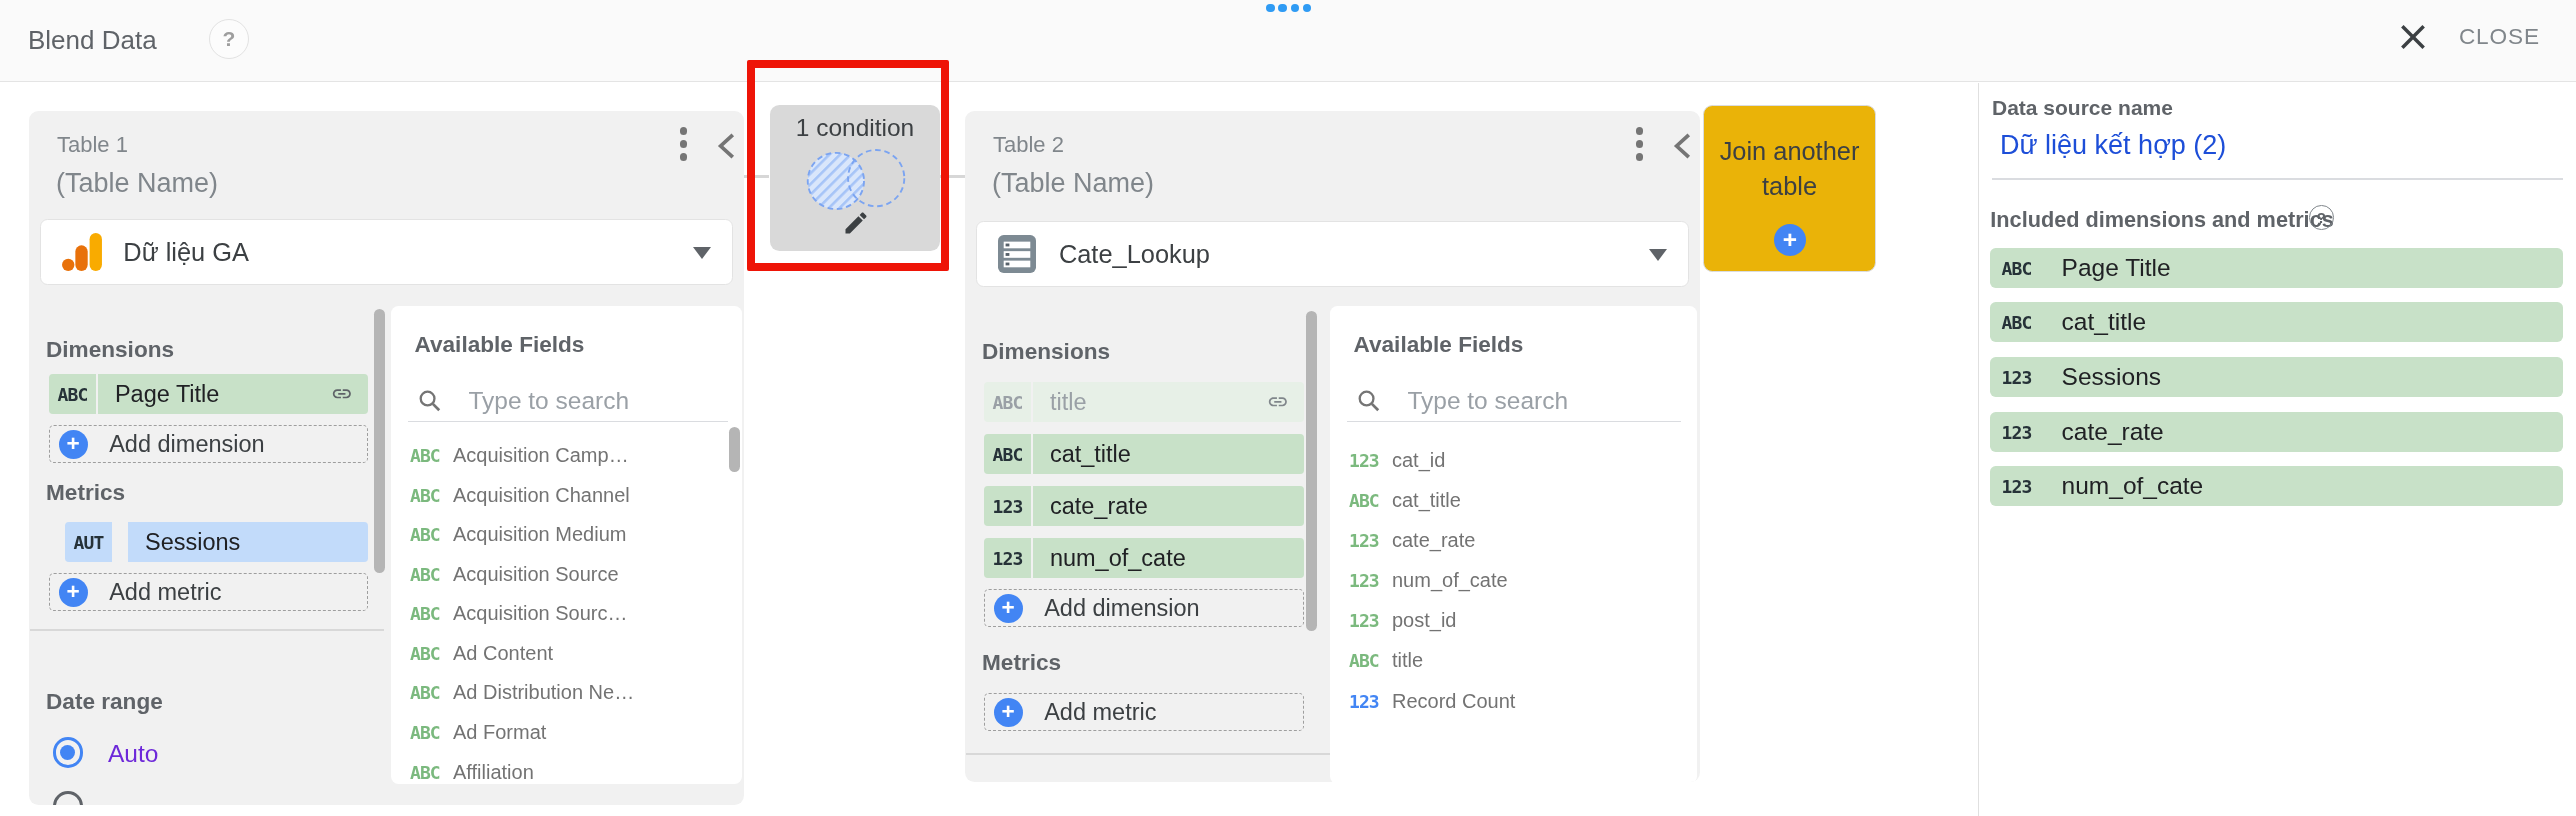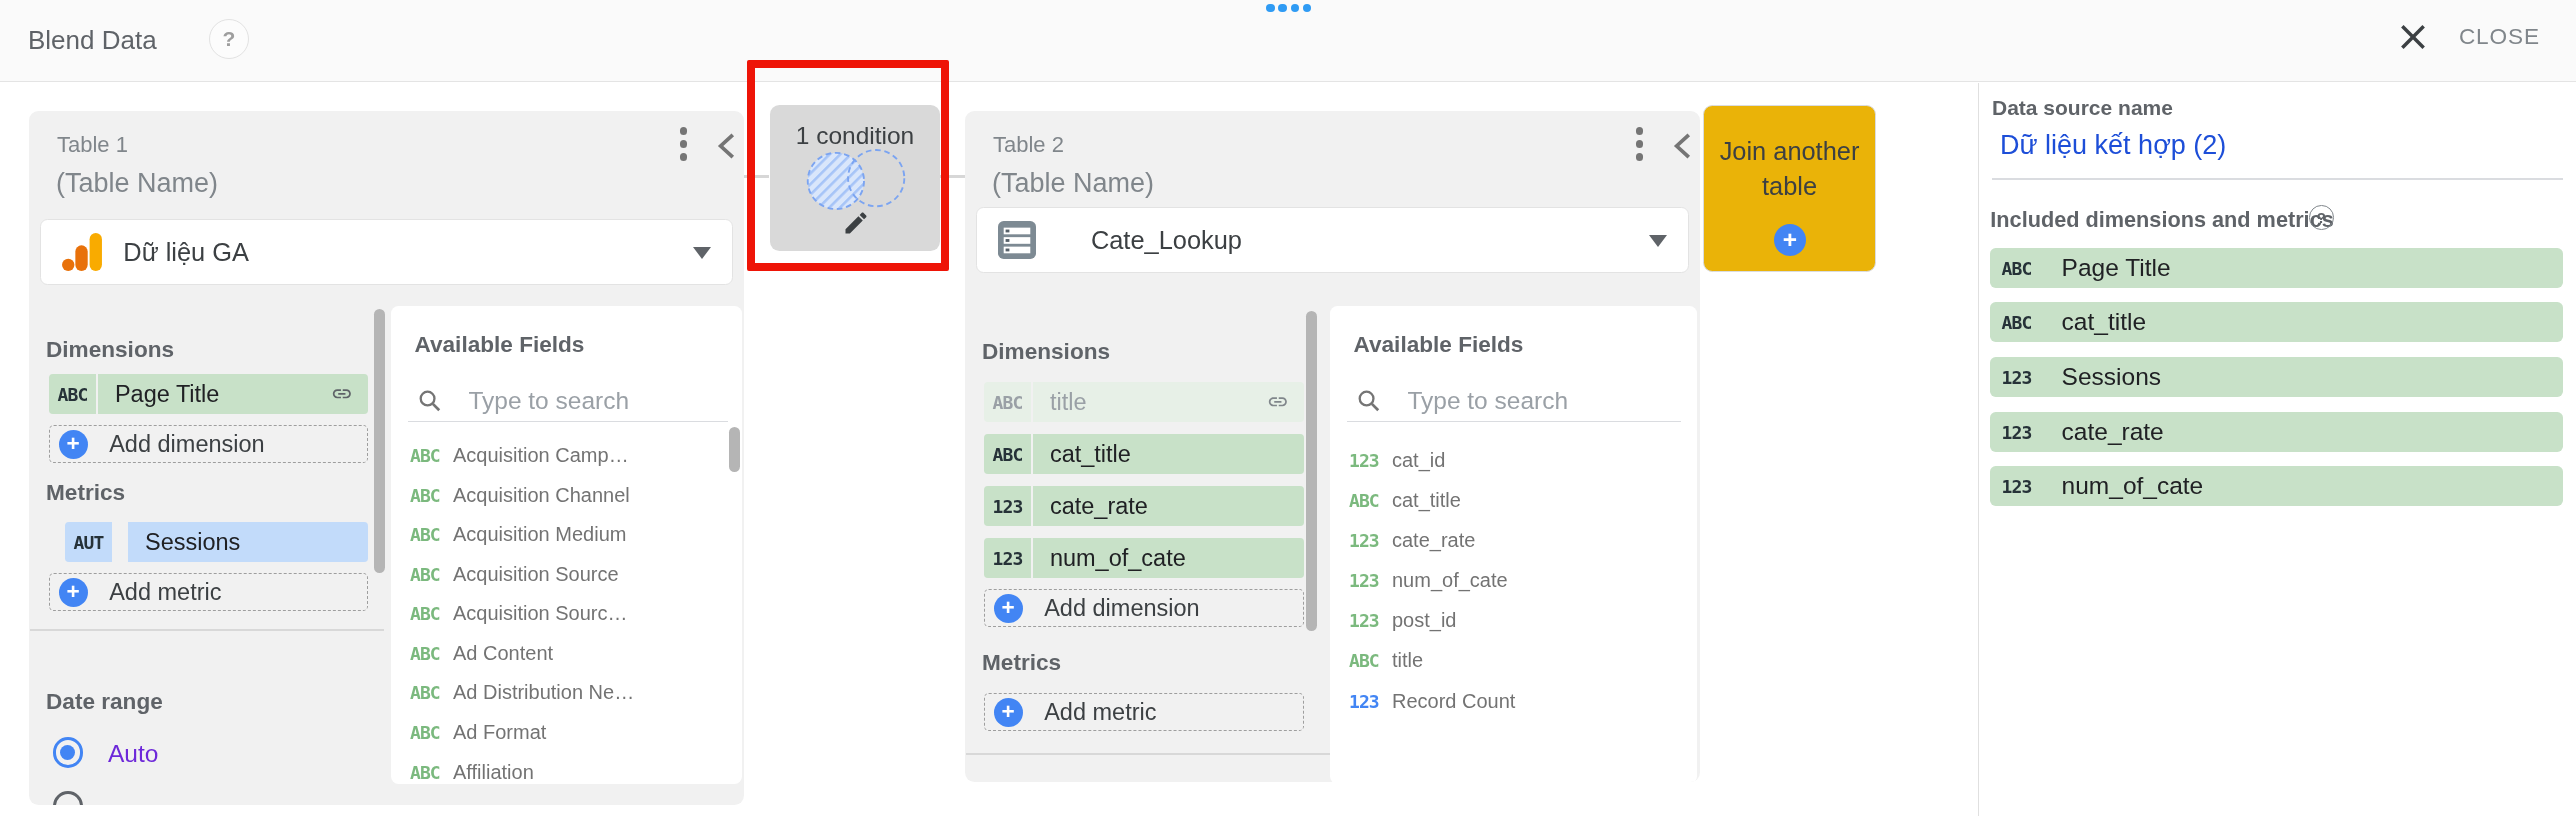--- a/index.html
+++ b/index.html
@@ -49,21 +49,21 @@
   .af-search{position:absolute;left:26px;top:81px;width:85%;display:flex;align-items:center;gap:26px;}
   .af-search .ph{font-size:24.5px;color:#9aa0a6;}
   .af-underline{position:absolute;height:0.9px;background:#dadce0;}
   .lrow{position:absolute;left:0;width:100%;height:40px;display:flex;align-items:center;cursor:grab;}
   .ftype{width:43px;margin-left:19px;text-align:left;font-family:"DejaVu Sans Mono","Liberation Mono",monospace;
          font-weight:700;font-size:18px;letter-spacing:-0.9px;color:#7bb97e;}
   .ftype.bluet{color:#4285f4;}
   .fname{font-size:20px;color:#737373;}
   
   #join-box{position:absolute;left:770px;top:105px;width:170px;height:146px;background:#d9d9d9;border-radius:9.4px;cursor:pointer;}
-  #join-box .jlabel{position:absolute;top:17px;width:100%;text-align:center;font-size:24.5px;color:#3c4043;}
+  #join-box .jlabel{position:absolute;top:9px;width:100%;text-align:center;font-size:24.5px;color:#3c4043;}
   #red-annotation{position:absolute;left:747px;top:60px;width:202px;height:211px;border:8.5px solid #ee1407;border-radius:1.9px;box-sizing:border-box;pointer-events:none;z-index:30;}
   .connector{position:absolute;height:2.8px;background:#d7d7d7;top:175px;}
   
   #join-another{position:absolute;left:1703px;top:105px;width:171px;height:165px;background:#eab308;border:1.9px solid #dadce0;border-radius:9.4px;cursor:pointer;}
   #join-another .jtxt{position:absolute;top:28px;width:100%;text-align:center;font-size:25.4px;line-height:35px;color:#3c4043;}
   #join-another .plus{position:absolute;left:70px;top:118px;width:32px;height:32px;border-radius:50%;background:#4285f4;color:#fff;
                       display:flex;align-items:center;justify-content:center;font-size:24.5px;font-weight:700;}
   
   .radio-on{position:absolute;width:24.5px;height:24.5px;border:3.8px solid #4285f4;border-radius:50%;display:flex;align-items:center;justify-content:center;}
   .radio-on i{width:15px;height:15px;border-radius:50%;background:#4285f4;}
@@ -242,21 +242,21 @@
     <div class="card-sub" style="left:27px;top:57px;">(Table Name)</div>
     <div class="dots-menu" style="left:670px;top:16px;">
         <i></i>
         <i></i>
         <i></i>
       </div>
     <svg class="collapse" style="left:705px;top:21px;" width="24.5" height="28" viewBox="0 0 26 30">
       <path d="M20 3 L7 15 L20 27" stroke="#757575" stroke-width="4" fill="none"></path>
       </svg>
 
-    <div class="dropdown" style="left:11.3px;top:96px;width:711px;gap:32px;">
+    <div class="dropdown" style="left:11.3px;top:110px;width:711px;">
       <svg style="margin-left:21px;" width="38" height="38" viewBox="0 0 40 40">
         <rect x="0" y="0" width="40" height="40" rx="6" fill="#7d8a93"></rect>
         <rect x="6" y="7" width="28" height="7" fill="#fff"></rect>
           <rect x="8" y="9" width="4" height="3" fill="#566069"></rect>
         <rect x="6" y="17" width="28" height="7" fill="#fff"></rect>
           <rect x="8" y="19" width="4" height="3" fill="#566069"></rect>
         <rect x="6" y="27" width="28" height="7" fill="#fff"></rect>
           <rect x="8" y="29" width="4" height="3" fill="#566069"></rect>
       </svg>
       <span class="ds-label" style="margin-left:22.6px;">Cate_Lookup</span>

